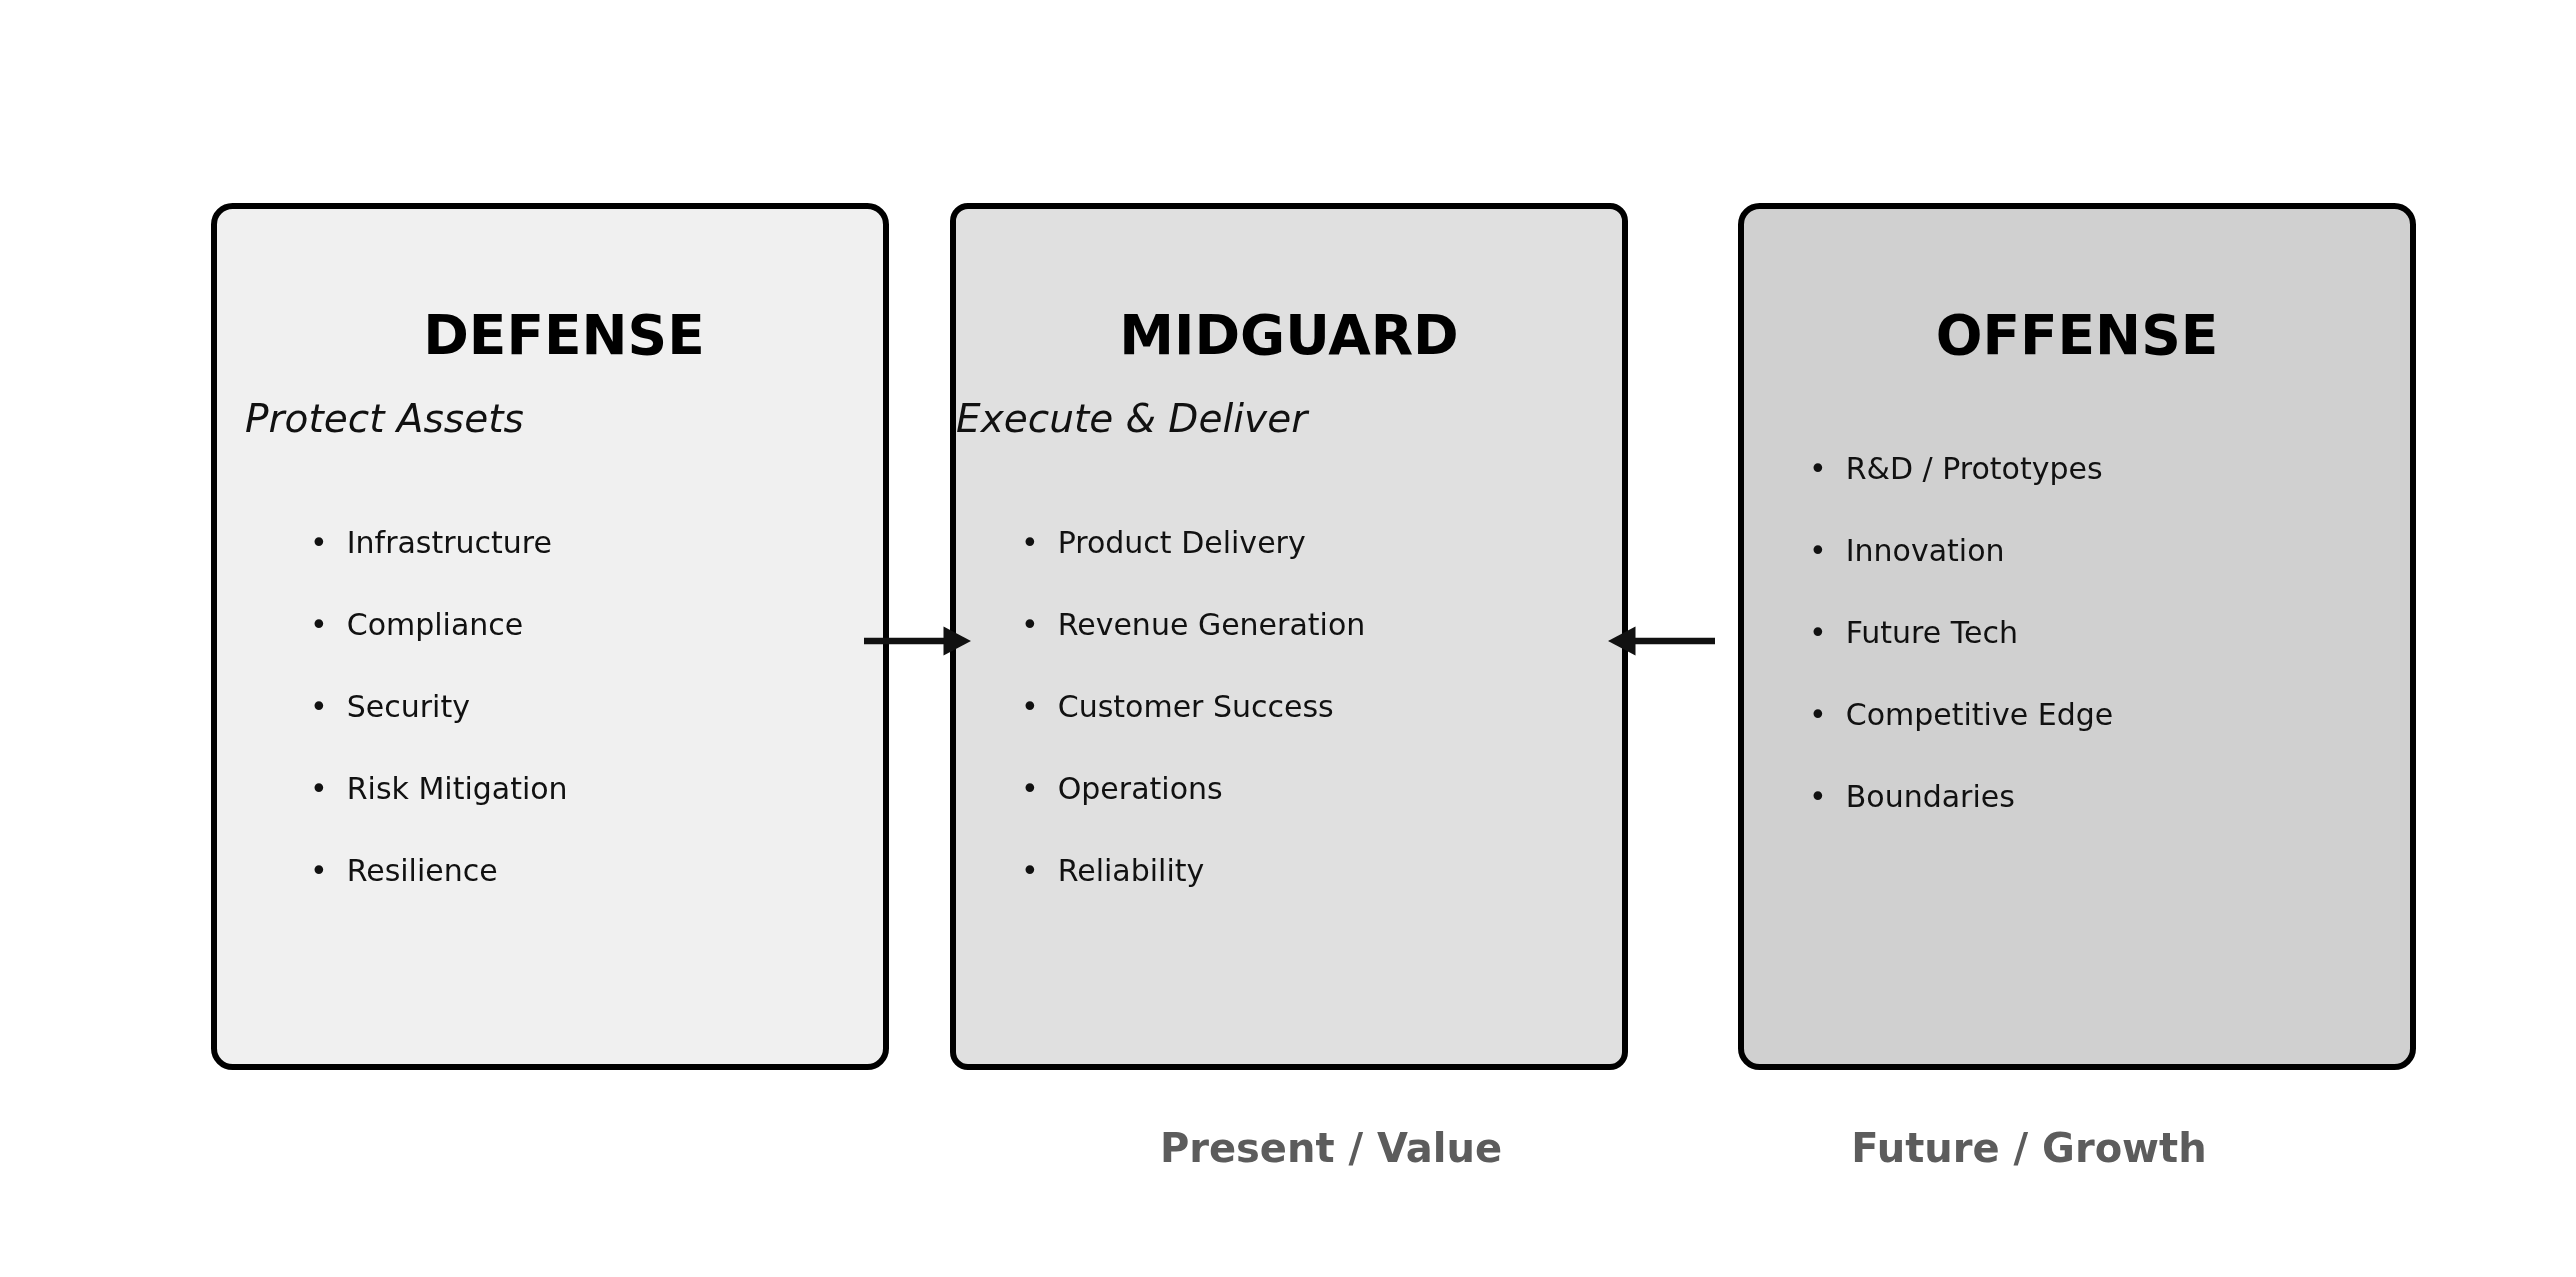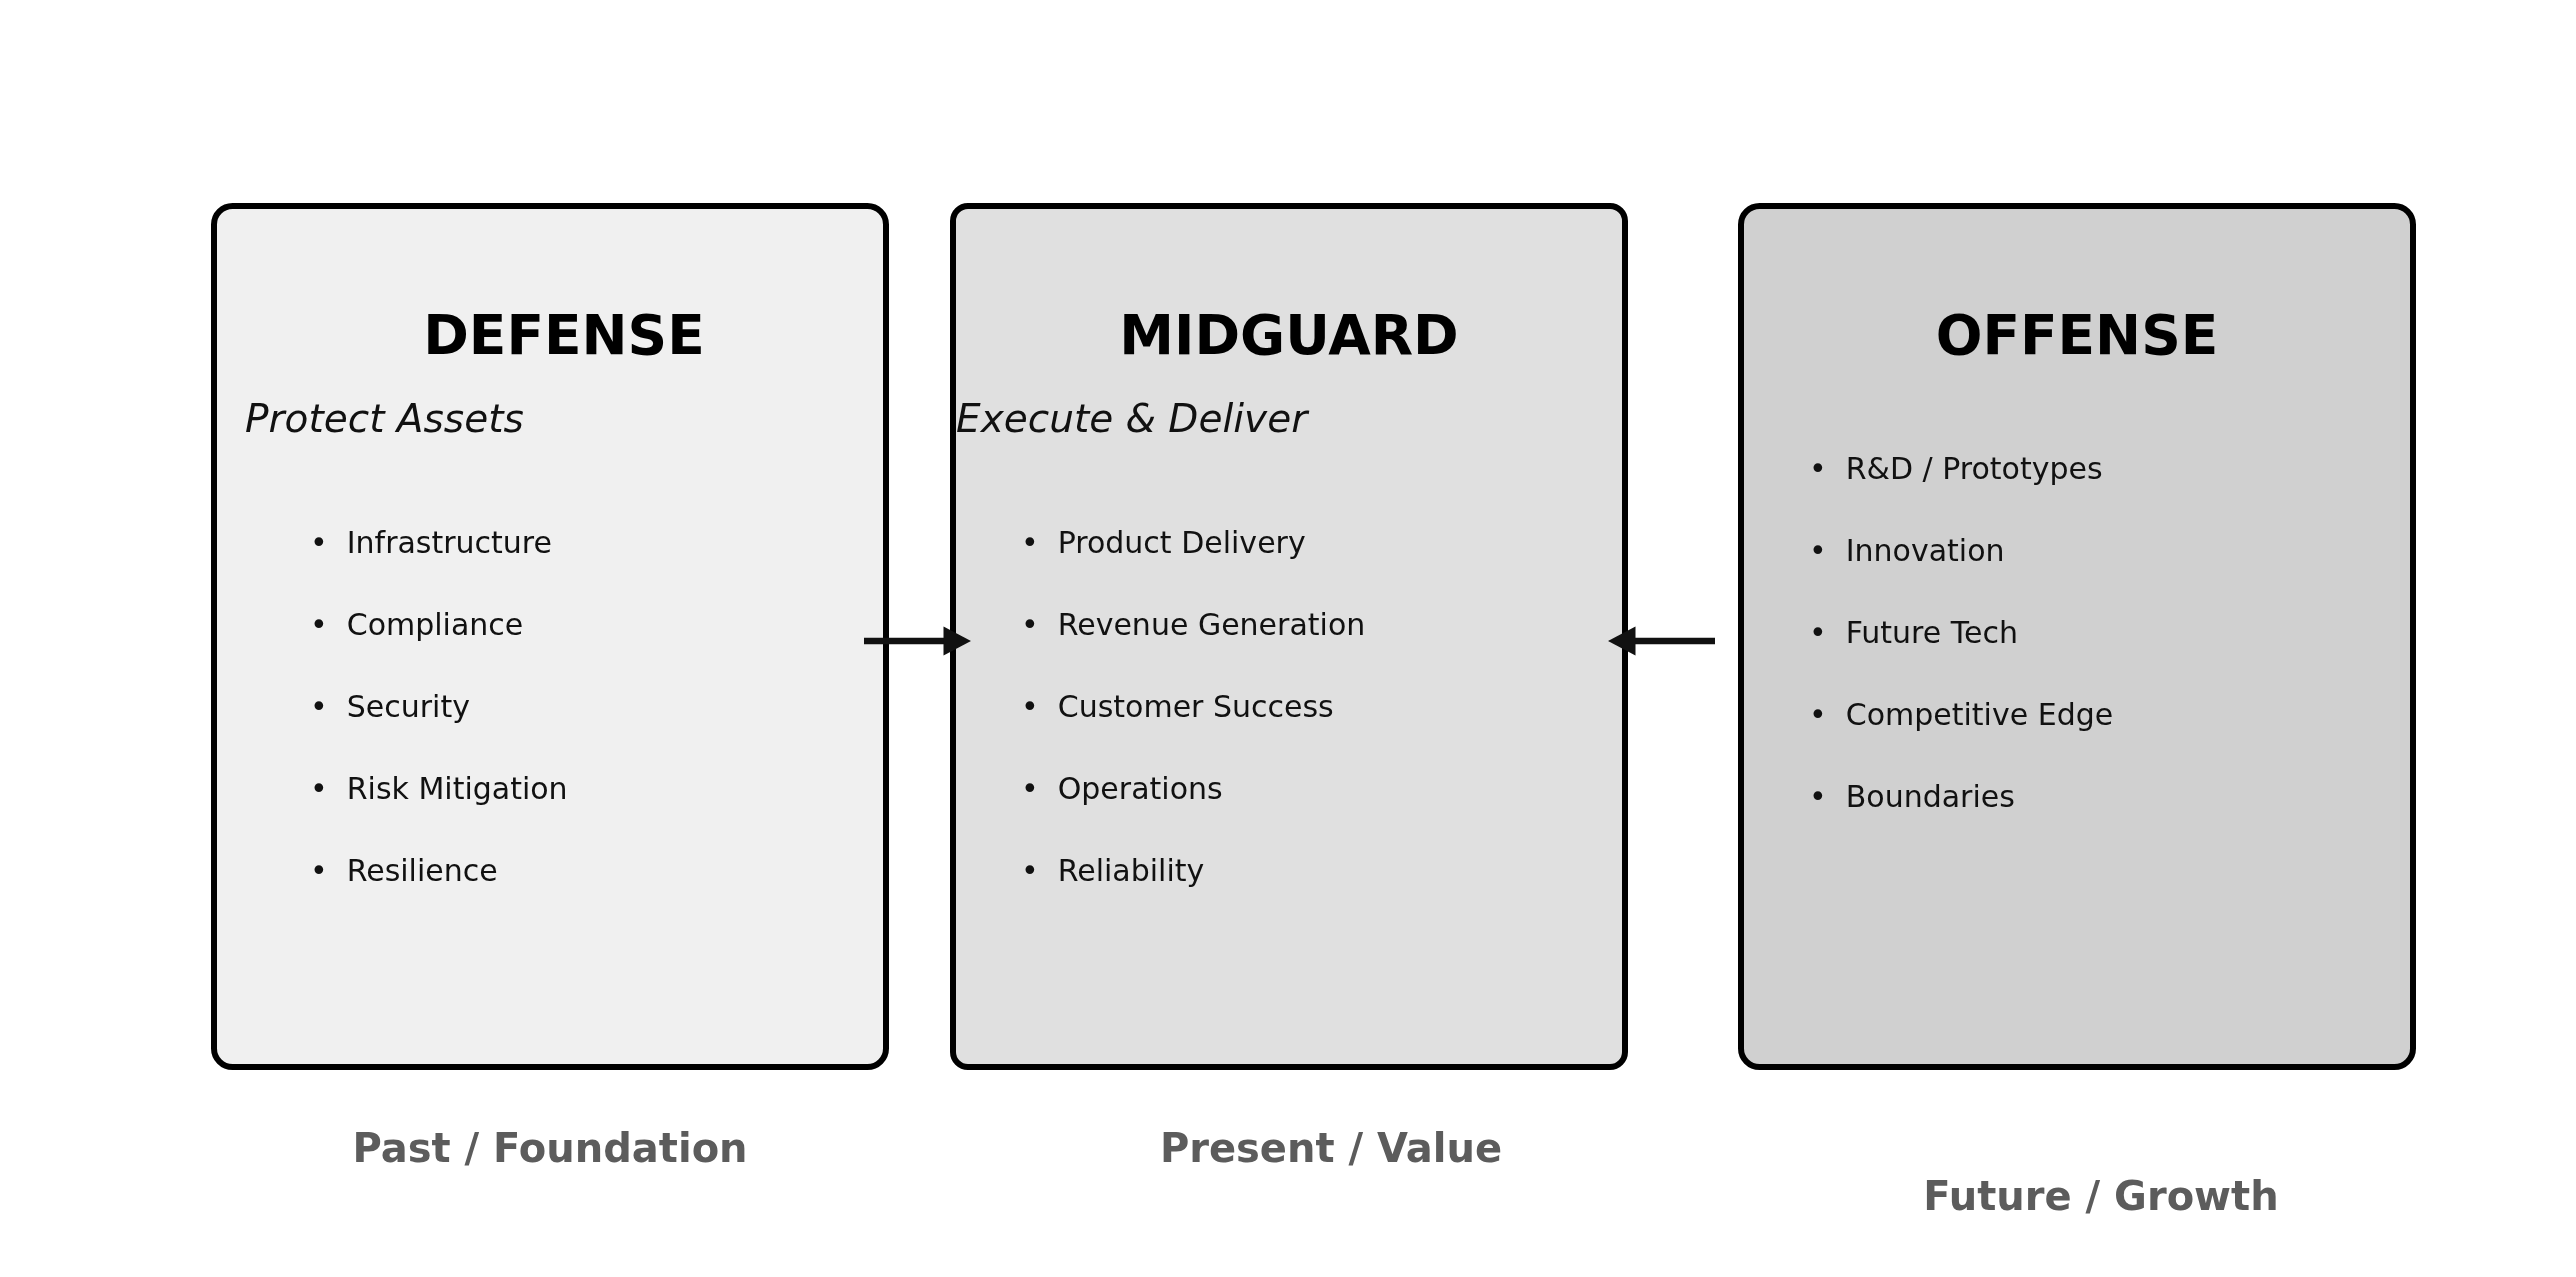--- a/index.html
+++ b/index.html
@@ -77,21 +77,21 @@
     top: 1123px;
     width: 678px;
     text-align: center;
     font-size: 40px;
     line-height: 51px;
     font-weight: bold;
     color: var(--footer);
   }
   .footer-0 { left: 211px; }
   .footer-1 { left: 992px; }
-  .footer-2 { left: 1762px; margin-top: 48px; }
+  .footer-2 { left: 1690px; }
   .arrow {
     position: absolute;
     top: 622px;
     width: 107px;
     height: 38px;
     color: var(--arrow);
     z-index: 3;
   }
   .arrow-1 { left: 864px; }
   .arrow-2 { left: 1608px; }
@@ -189,18 +189,17 @@
     </svg>
   </div>
 
   <div class="arrow arrow-2">
     <svg viewBox="0 0 148 52" xmlns="http://www.w3.org/2000/svg">
       <line x1="30" y1="26" x2="148" y2="26" stroke="currentColor" stroke-width="9"></line>
       <polygon points="0,26 38,6 38,46" fill="currentColor"></polygon>
     </svg>
   </div>
 
-  <div class="footer-label footer-0">Past / Foundation</div>
   <div class="footer-label footer-1">Present / Value</div>
   <div class="footer-label footer-2">Future / Growth</div>
 
 </div>
 
 
 </body></html>

